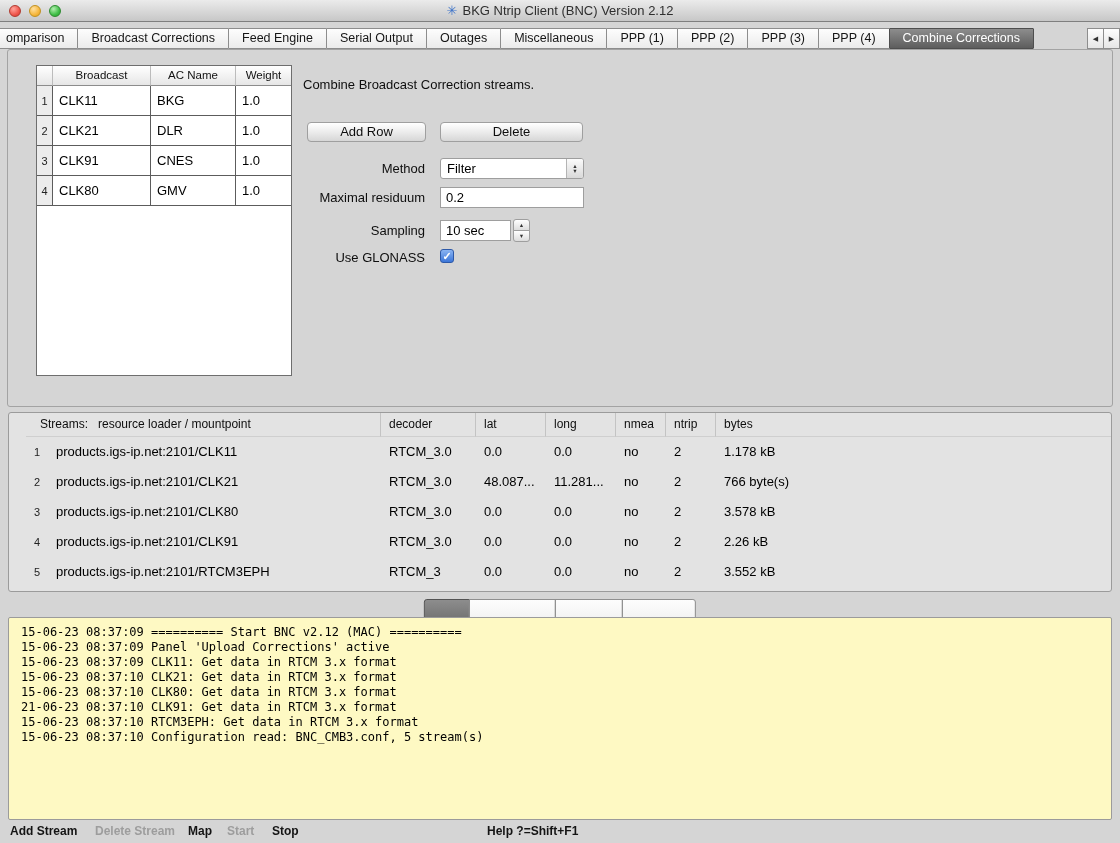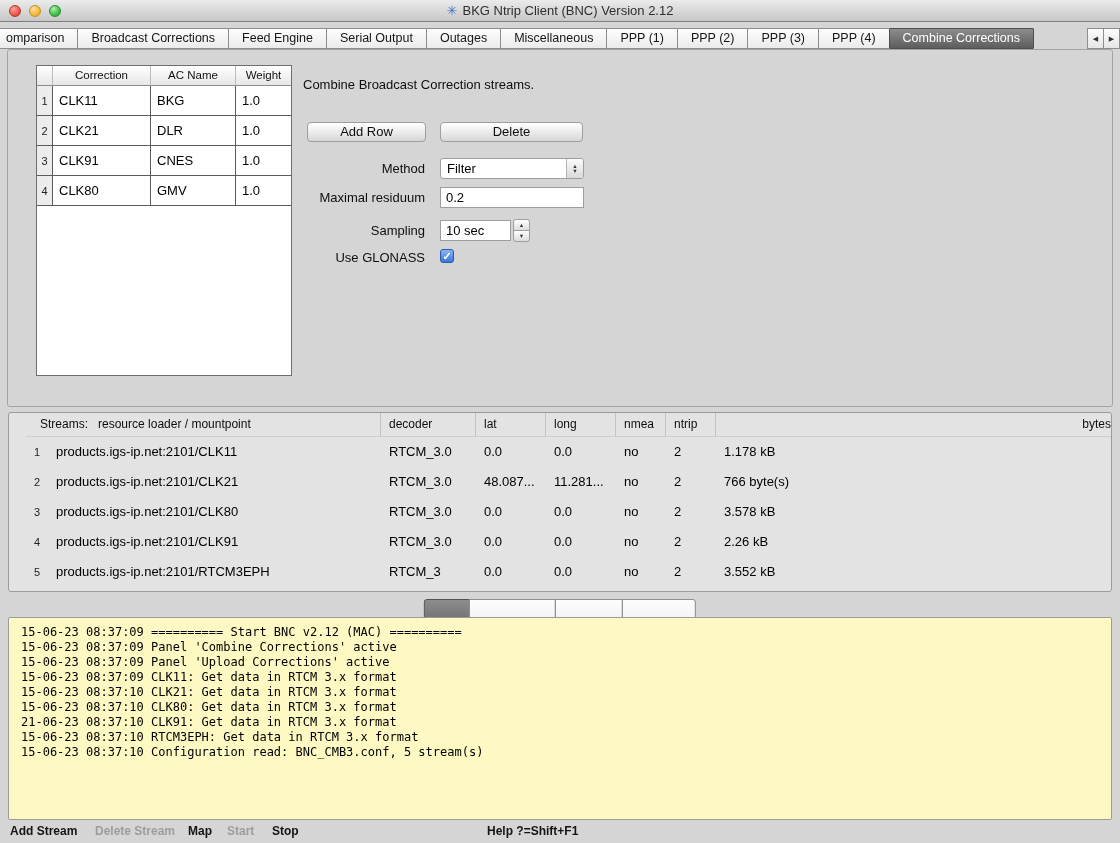--- a/index.html
+++ b/index.html
@@ -69,21 +69,21 @@
   .checkbox{ position:absolute; left:432px; top:199px; width:14px; height:14px; border-radius:3px;
     background:linear-gradient(#8ab4f2,#3c76d8); border:1px solid #2d59a8; color:#fff; font-size:11px;
     line-height:12px; text-align:center; font-weight:bold; }
   
   .streams{ position:absolute; left:8px; top:412px; width:1104px; height:180px; border:1px solid #9b9b9b;
     border-radius:3px; background:#e3e3e3; overflow:hidden; }
   .s-grid{ display:grid; grid-template-columns:22px 333px 95px 70px 70px 50px 50px 1fr;padding-left:17px; }
   .s-h{ height:24px; line-height:23px; font-size:12px; color:#0e0e0e; border-right:1px solid #c3c3c3;
     border-bottom:1px solid #cfcfcf; padding-left:8px; white-space:pre; }
   .s-h.first{ grid-column:1 / 3; padding-left:14px; }
-  .s-h.last{ border-right:none;text-align:right; }
+  .s-h.last{ border-right:none; }
   .s-c{ height:30px; line-height:30px; font-size:13px; color:#000; padding-left:8px; white-space:nowrap; overflow:hidden; }
   .s-num{ text-align:center; padding-left:0; font-size:11px; color:#222; }
   
   .logtabs{ position:absolute; top:599px; left:50%; transform:translateX(-50%); display:flex; height:19px; }
   .logtab{ padding:18px 12px; font-size:12px; line-height:17px; border:1px solid #8f8f8f; margin-left:-1px;
     background:linear-gradient(#fdfdfd,#e9e9e9); color:#0e0e0e; white-space:nowrap; }
   .logtab.tfirst{ border-radius:3px 0 0 3px; margin-left:0; }
   .logtab.tlast{ border-radius:0 3px 3px 0; }
   .logtab.selected{ background:linear-gradient(#8d8d8d,#5c5c5c); color:#fff; border-color:#525252; }
   .logbox{ position:absolute; left:8px; top:617px; width:1104px; height:203px; background:#fef9c3;
@@ -126,21 +126,21 @@
       <div class="scroller">◀</div>
       <div class="scroller">▶</div>
     </div>
   </div>
 
   <div class="pane">
 
     <div class="mount-table">
       <div class="mt-grid">
         <div class="mt-h"></div>
-        <div class="mt-h">Correction</div>
+        <div class="mt-h">Broadcast</div>
         <div class="mt-h">AC Name</div>
         <div class="mt-h last">Weight</div>
 
         <div class="mt-n">1</div>
         <div class="mt-c">CLK11</div>
         <div class="mt-c">BKG</div>
         <div class="mt-c last">1.0</div>
 
         <div class="mt-n">2</div>
         <div class="mt-c">CLK21</div>
@@ -246,21 +246,20 @@
 
   <div class="logtabs">
     <div class="logtab tfirst selected">Log</div>
     <div class="logtab">Throughput</div>
     <div class="logtab">Latency</div>
     <div class="logtab tlast">PPP Plot</div>
   </div>
 
   <div class="logbox">
     <div class="logline">15-06-23 08:37:09 ========== Start BNC v2.12 (MAC) ==========</div>
-    <div class="logline">15-06-23 08:37:09 Panel 'Combine Corrections' active</div>
     <div class="logline">15-06-23 08:37:09 Panel 'Upload Corrections' active</div>
     <div class="logline">15-06-23 08:37:09 CLK11: Get data in RTCM 3.x format</div>
     <div class="logline">15-06-23 08:37:10 CLK21: Get data in RTCM 3.x format</div>
     <div class="logline">15-06-23 08:37:10 CLK80: Get data in RTCM 3.x format</div>
     <div class="logline">21-06-23 08:37:10 CLK91: Get data in RTCM 3.x format</div>
     <div class="logline">15-06-23 08:37:10 RTCM3EPH: Get data in RTCM 3.x format</div>
     <div class="logline">15-06-23 08:37:10 Configuration read: BNC_CMB3.conf, 5 stream(s)</div>
   </div>
 
   <div class="bottombar">

